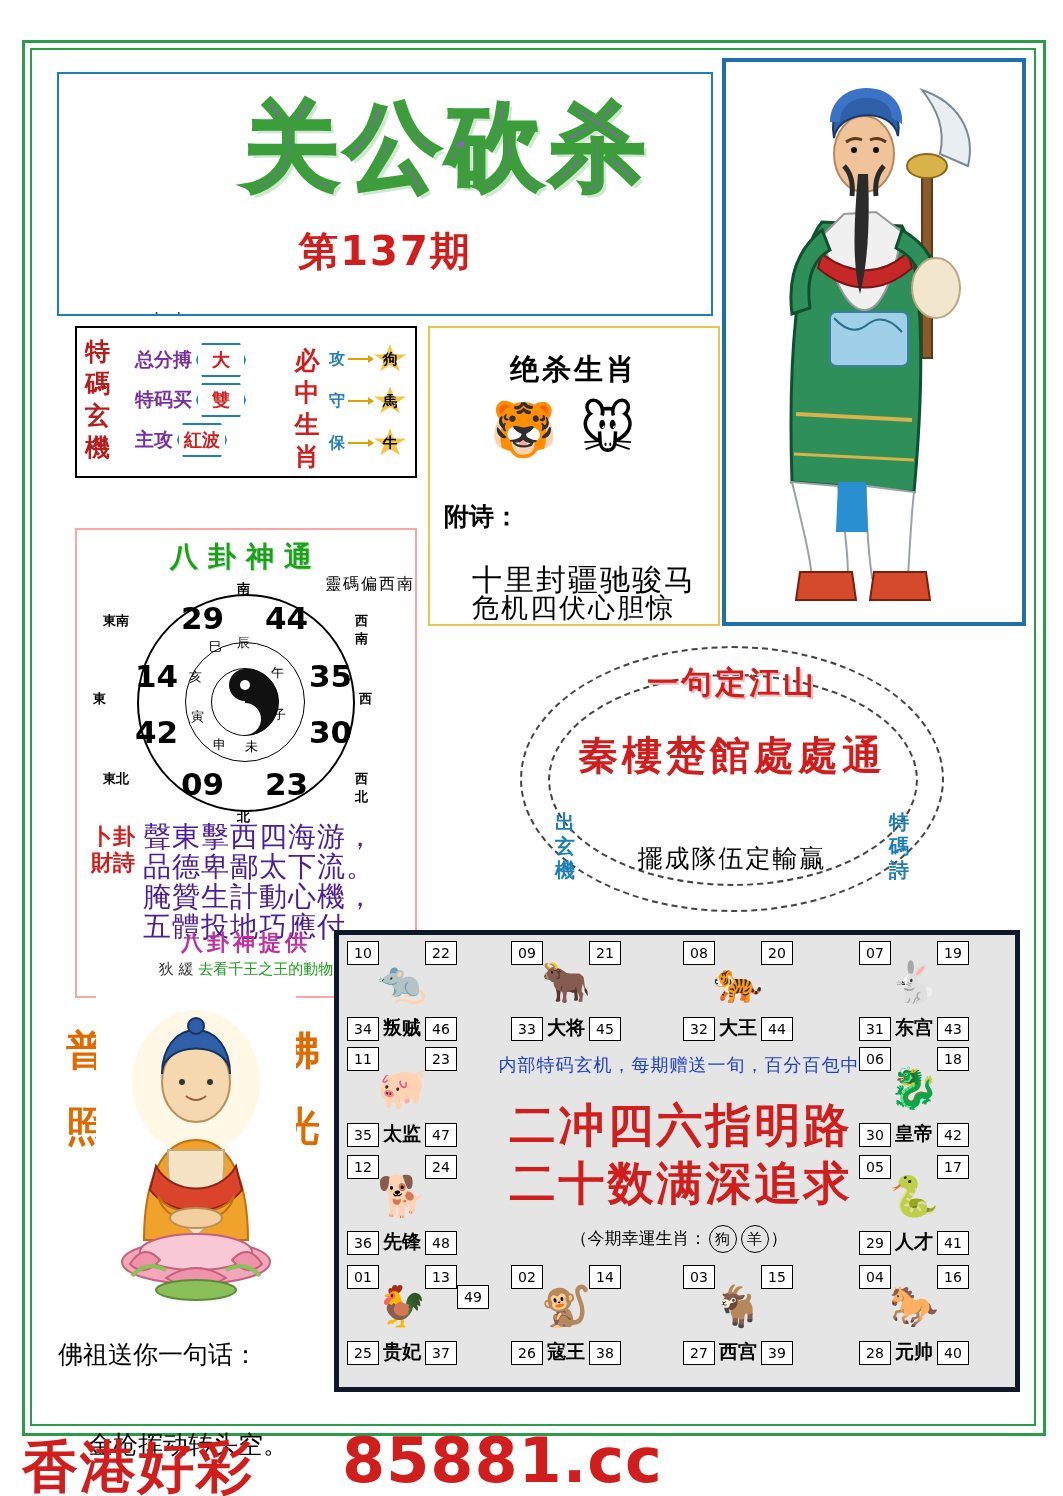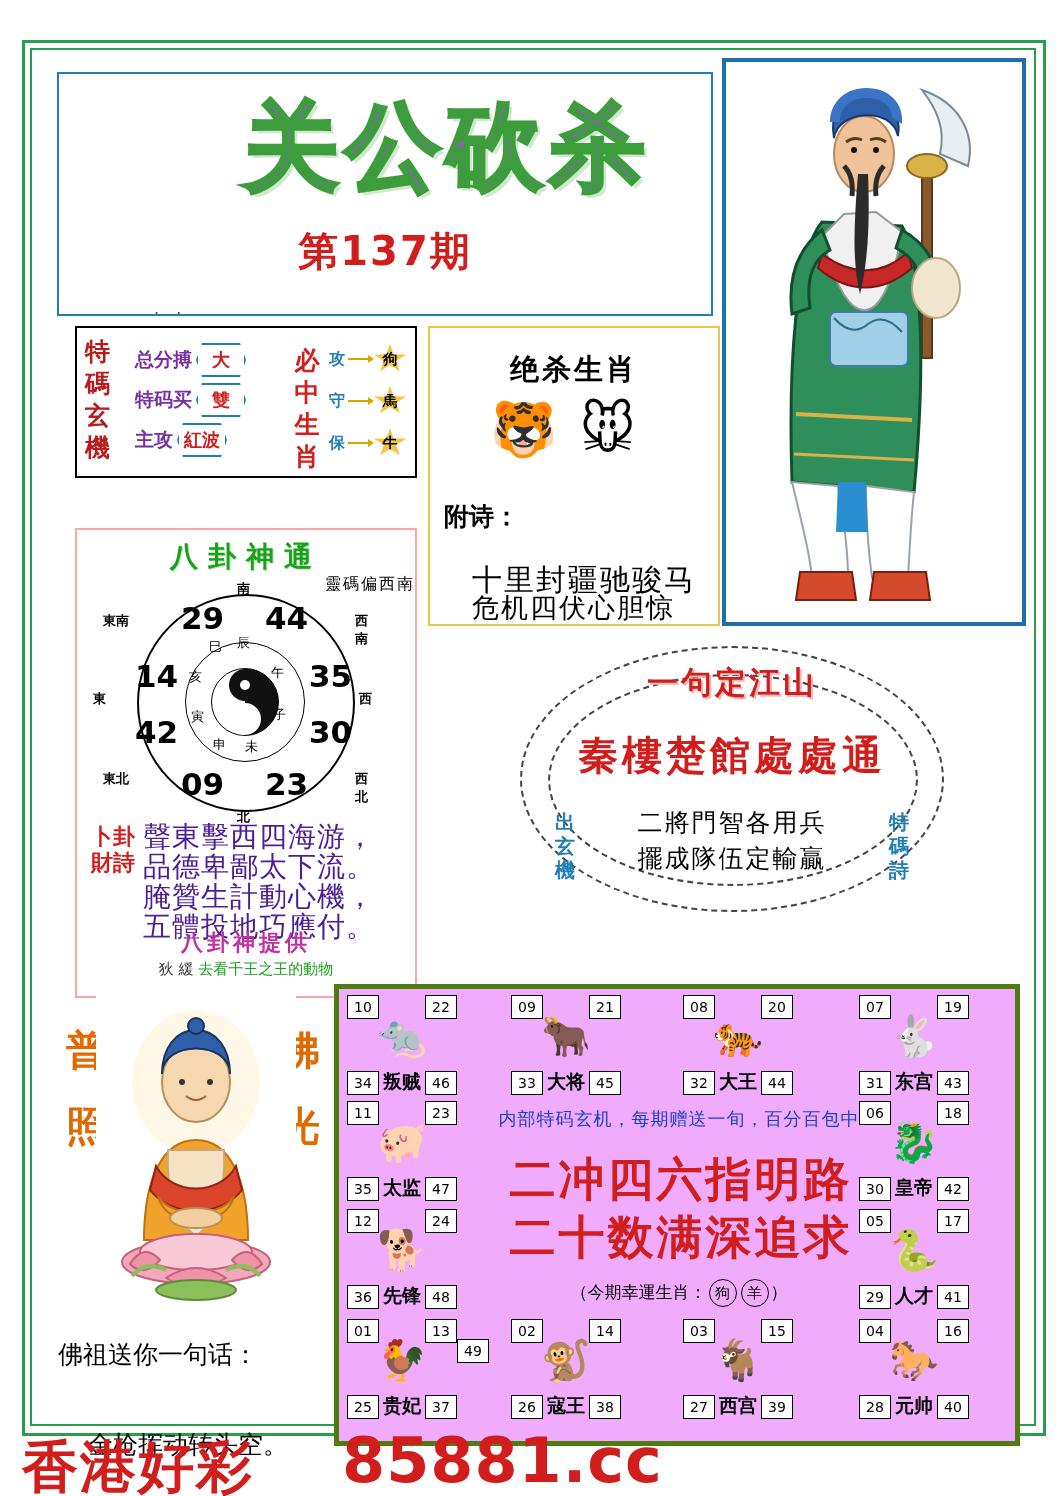--- a/index.html
+++ b/index.html
@@ -180,22 +180,22 @@
   .oval-c1{position:absolute;left:0;top:158px;width:420px;text-align:center;font-size:25px;color:#000;letter-spacing:2px;font-family:"DejaVu Serif","Liberation Serif",serif;}
   .oval-c2{position:absolute;left:0;top:194px;width:420px;text-align:center;font-size:25px;color:#000;letter-spacing:2px;font-family:"DejaVu Serif","Liberation Serif",serif;}
   
   .buddha-text-l{position:absolute;left:62px;top:1012px;width:48px;font-size:40px;font-weight:bold;color:#e06a00;line-height:76px;text-align:center;}
   .buddha-text-r{position:absolute;left:276px;top:1012px;width:48px;font-size:40px;font-weight:bold;color:#e06a00;line-height:76px;text-align:center;}
   .buddha-img{position:absolute;left:96px;top:990px;width:200px;height:340px;}
   .buddha-line1{position:absolute;left:58px;top:1338px;font-size:25px;color:#000;}
   .buddha-line2{position:absolute;left:88px;top:1388px;font-size:25px;color:#000;margin-top:40px;}
   
   .grid-box{
-    position:absolute;left:334px;top:984px;width:676px;height:452px;
-    border:5px solid #4d7c0f;background:#f0abfc;
+    position:absolute;left:334px;top:930px;width:676px;height:452px;
+    border:5px solid #0f172a;background:#e5e5e5;
   }
   .cell{position:absolute;width:110px;height:100px;}
   .cell .topL,.cell .topR,.cell .botL,.cell .botR{
     position:absolute;width:30px;height:22px;line-height:22px;text-align:center;
     font-size:14px;border:1px solid #000;background:#fff;color:#000;
   }
   .cell .topL{left:0;top:0;}
   .cell .topR{right:0;top:0;}
   .cell .botL{left:0;bottom:0;}
   .cell .botR{right:0;bottom:0;}
@@ -389,21 +389,20 @@
       <span class="em">去看千王之王的動物</span>
     </div>
   </div>
 
   <div class="oval">
     <div class="oval-inner"></div>
     <div class="oval-title">一句定江山</div>
     <div class="oval-main">秦樓楚館處處通</div>
     <div class="oval-left">出玄機</div>
     <div class="oval-right">特碼詩</div>
-    <div class="oval-c1">二將門智各用兵</div>
     <div class="oval-c2">擺成隊伍定輸贏</div>
   </div>
 
   <div class="buddha-text-l">普<br>照</div>
   <div class="buddha-text-r">佛<br>光</div>
 
   <div class="buddha-img">
     <svg viewBox="0 0 200 340" xmlns="http://www.w3.org/2000/svg">
       <rect width="200" height="340" fill="#ffffff"></rect>
 

